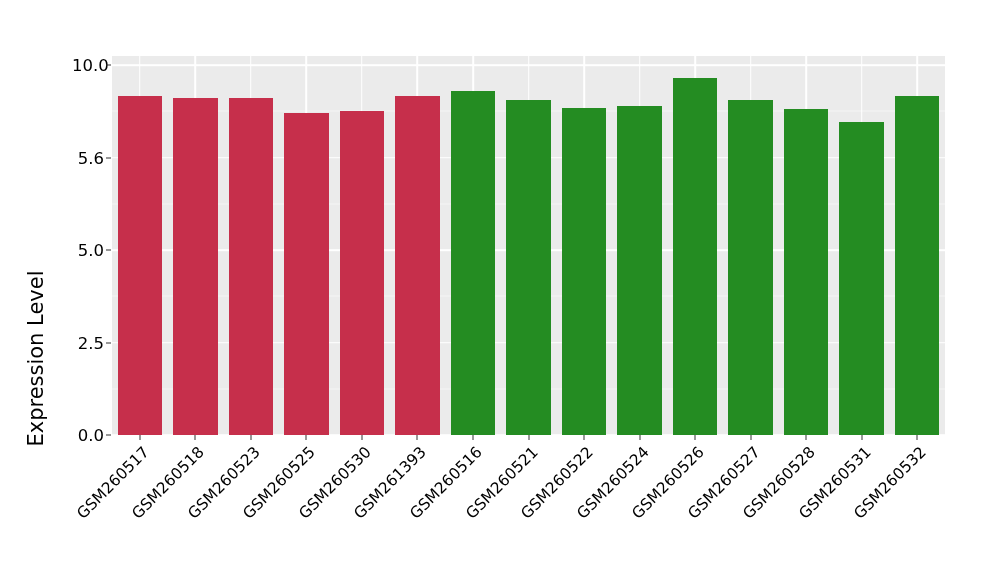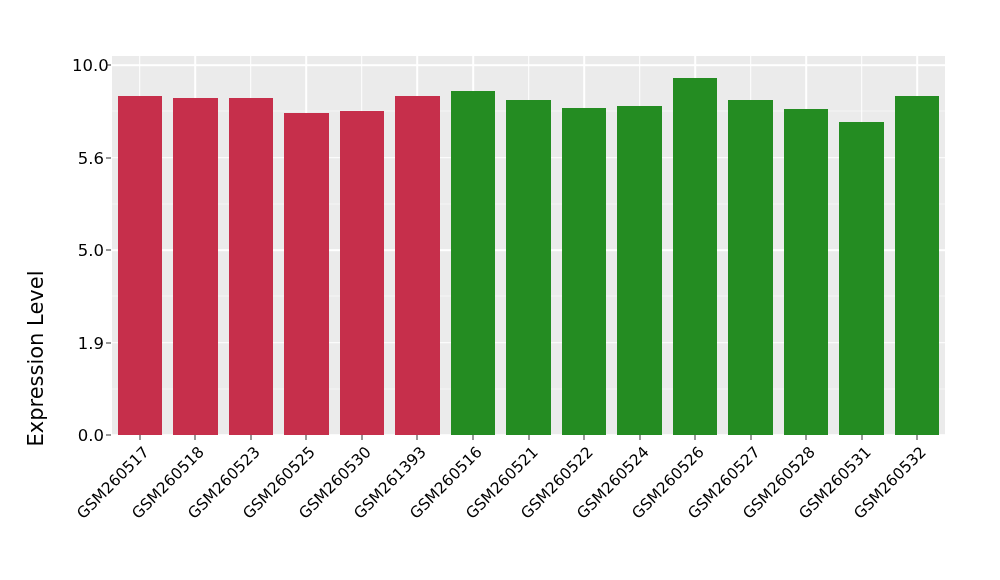--- a/index.html
+++ b/index.html
@@ -167,21 +167,21 @@
 <body>
 
 <div id="chart-root">
 
   <div id="y-axis-title">
     <span class="ytxt">Expression Level</span>
   </div>
 
   <div id="y-tick-labels">
       <div class="y-tick-label" style="top: 435px;">0.0</div>
-      <div class="y-tick-label" style="top: 342.5px;">1.9</div>
+      <div class="y-tick-label" style="top: 342.5px;">2.5</div>
       <div class="y-tick-label" style="top: 250px;">5.0</div>
       <div class="y-tick-label" style="top: 157.5px;">5.6</div>
       <div class="y-tick-label" style="top: 65px;">10.0</div>
     </div>
 
   <div id="y-tick-marks">
       <div class="y-tick-mark" style="top: 435px;"></div>
       <div class="y-tick-mark" style="top: 342.5px;"></div>
       <div class="y-tick-mark" style="top: 250px;"></div>
       <div class="y-tick-mark" style="top: 157.5px;"></div>

